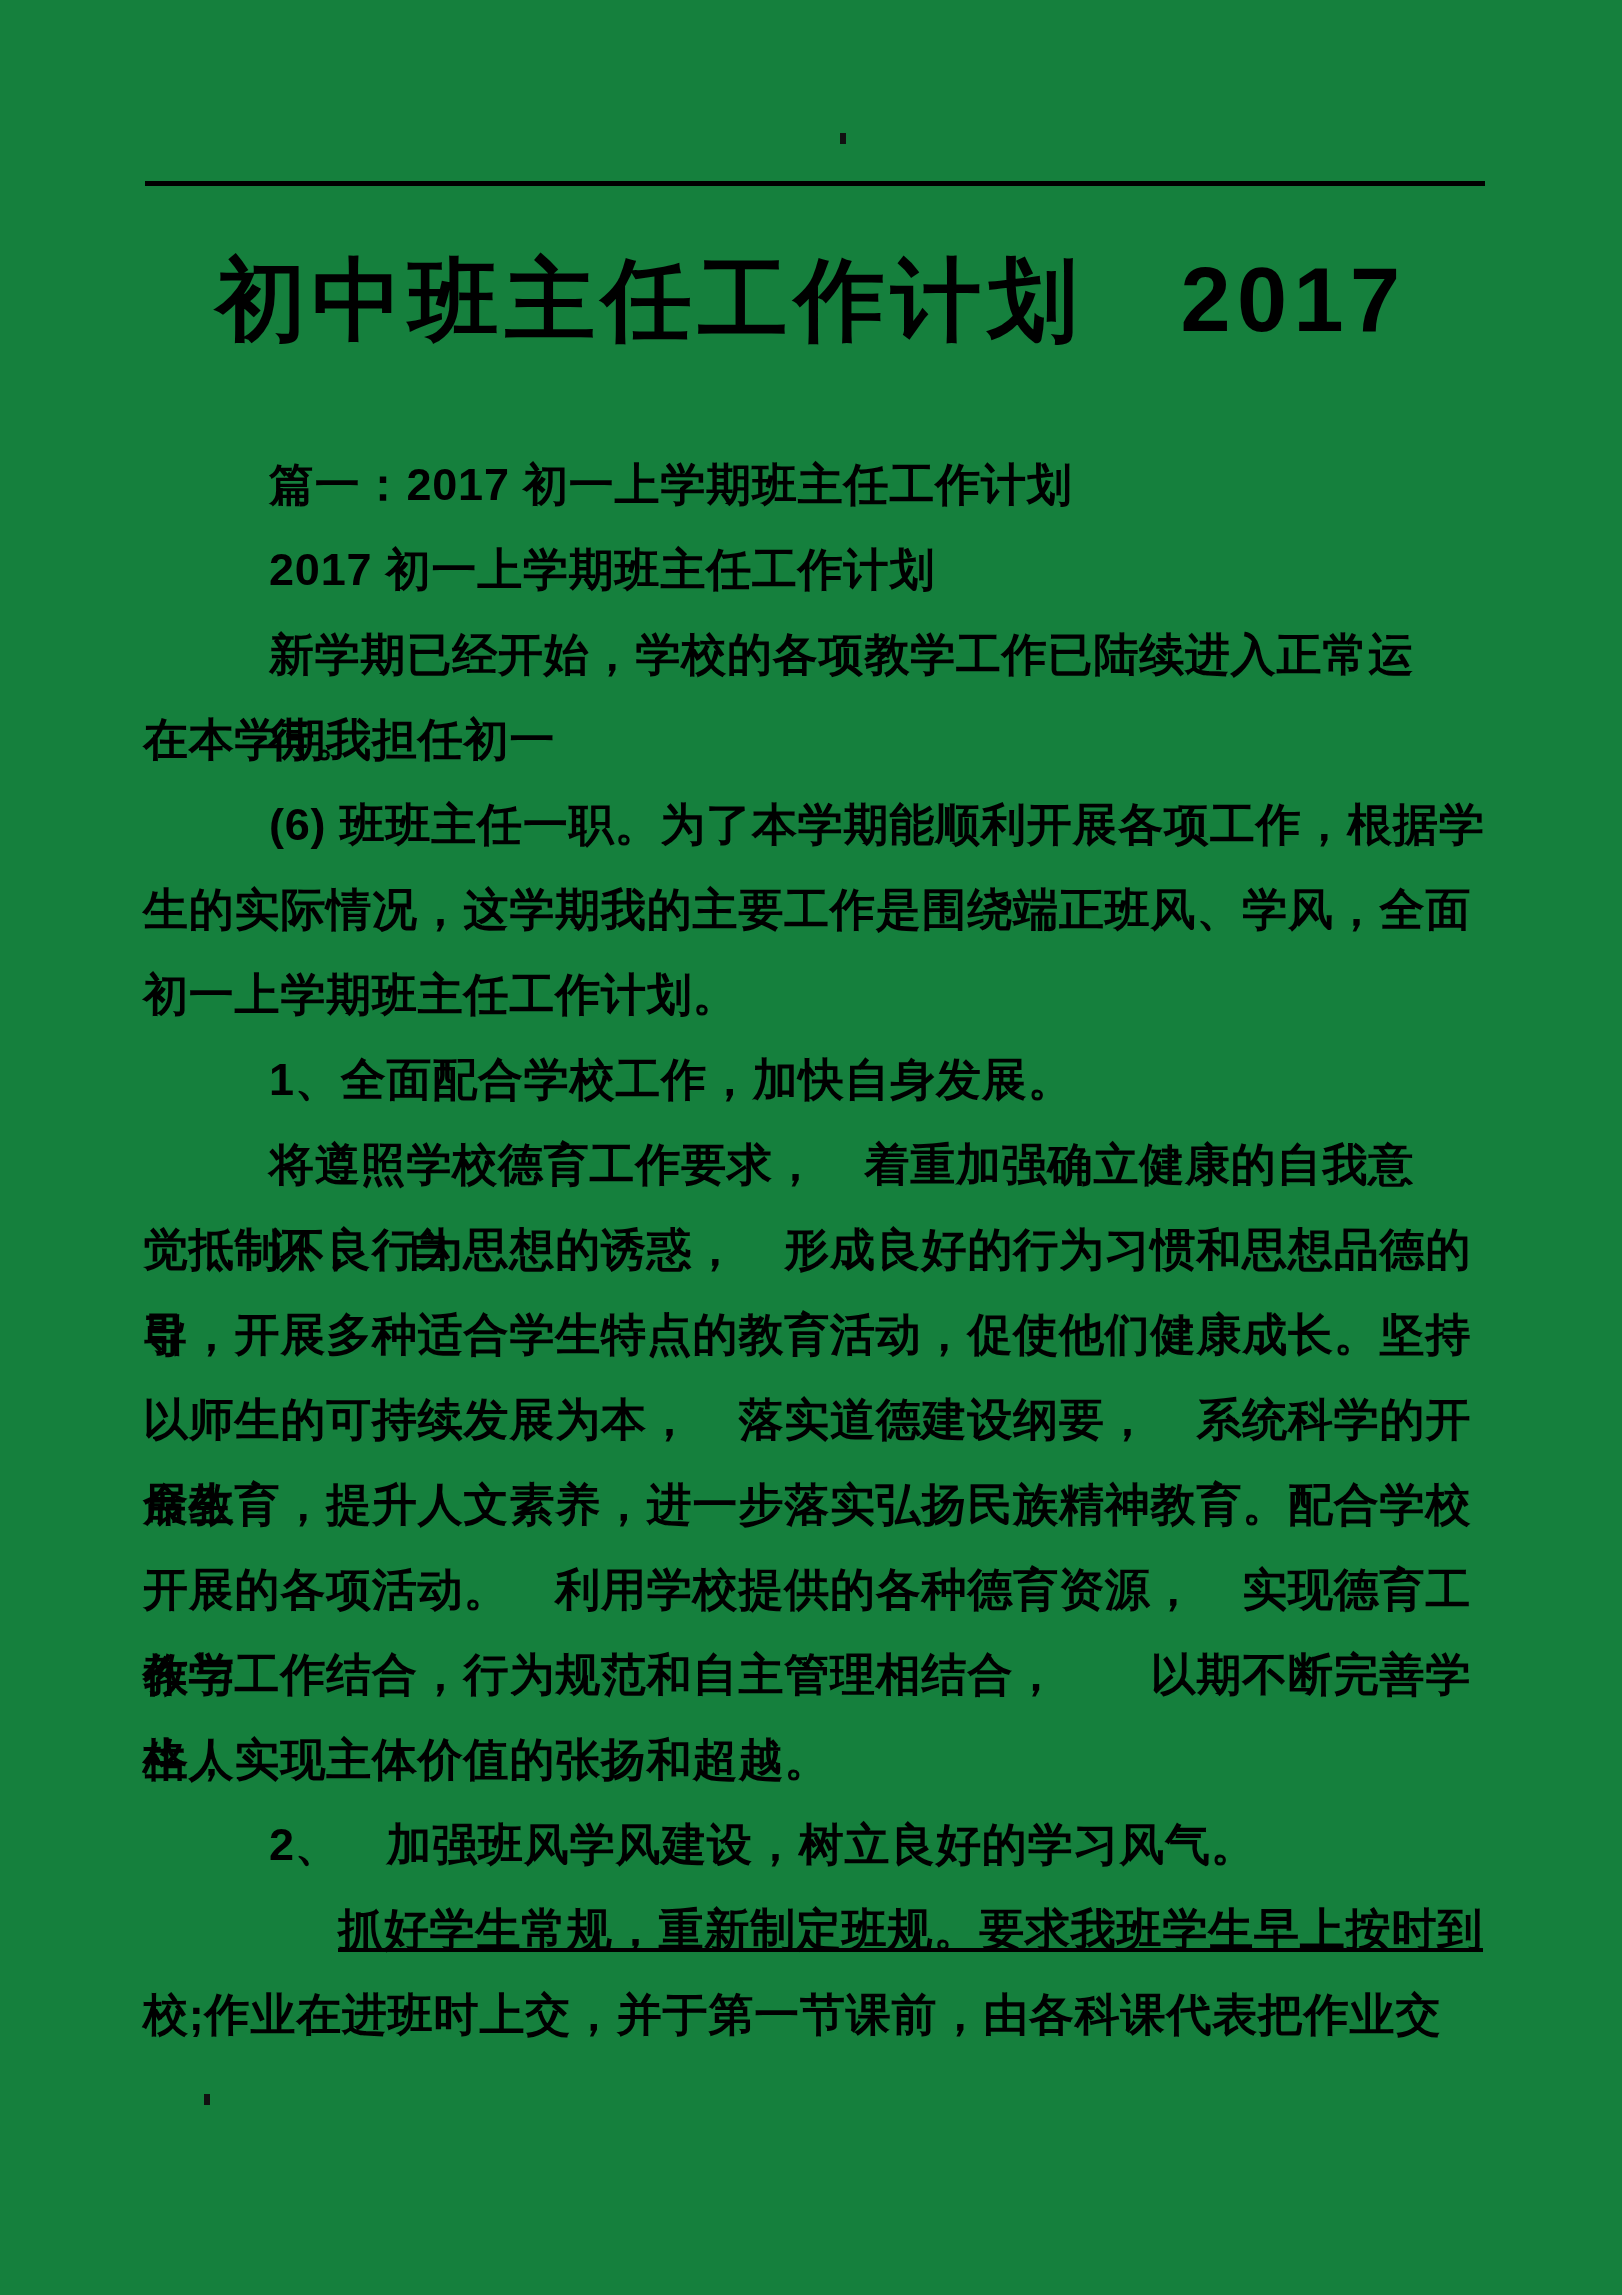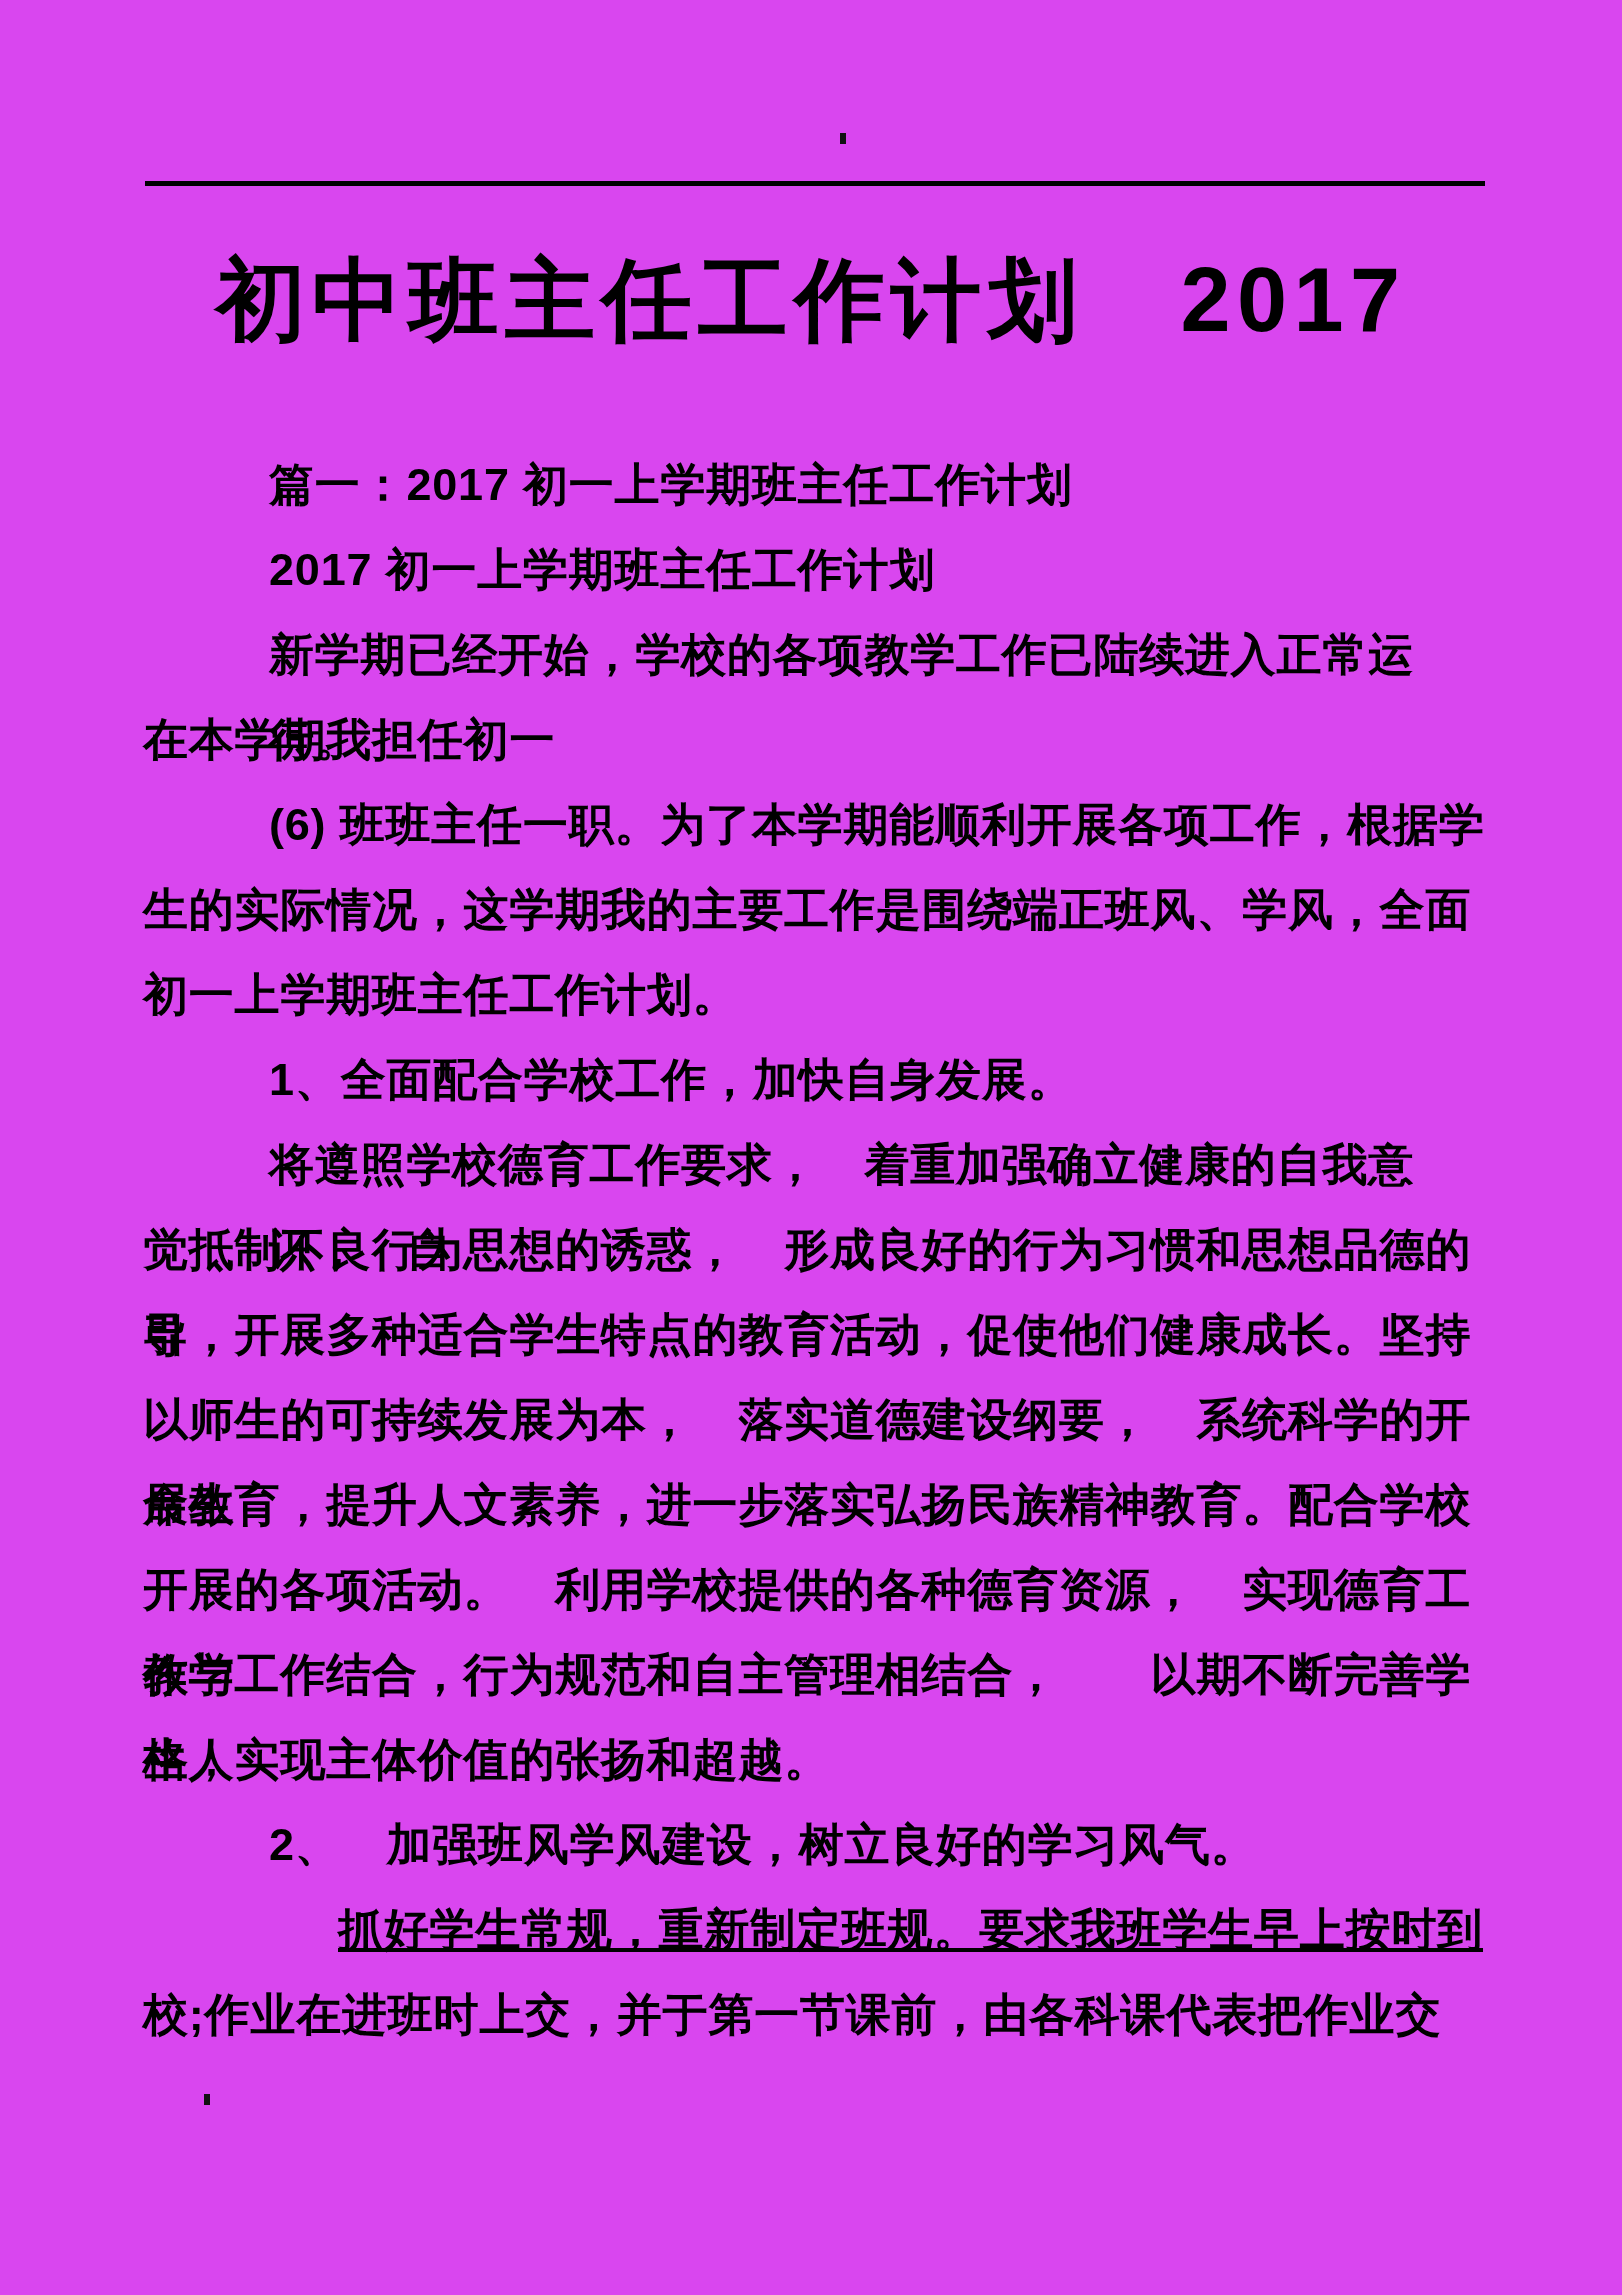--- a/index.html
+++ b/index.html
@@ -6,21 +6,21 @@
     margin: 0;
     padding: 0;
     background: #e8e8e8;
     font-family: "Liberation Sans", sans-serif;
   }
   .page {
     position: relative;
     width: 1622px;
     height: 2295px;
     margin: 0 auto;
-    background: #d946ef;
+    background: #15803d;
     color: #000000;
     overflow: hidden;
   }
   .stray-mark {
     position: absolute;
     background: #111111;
   }
   .stray-mark.top {
     left: 840px;
     top: 133px;

